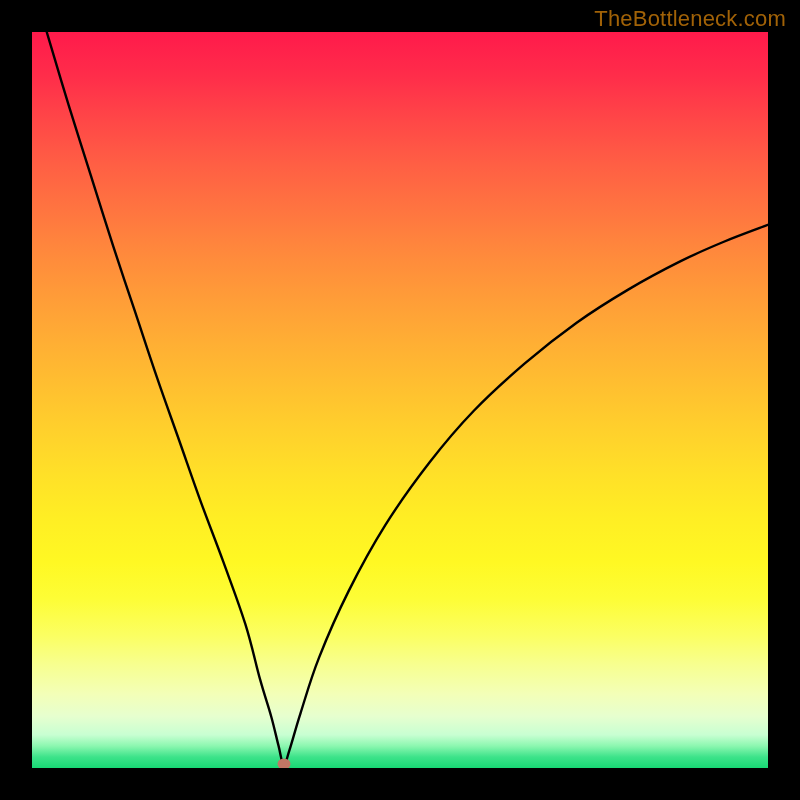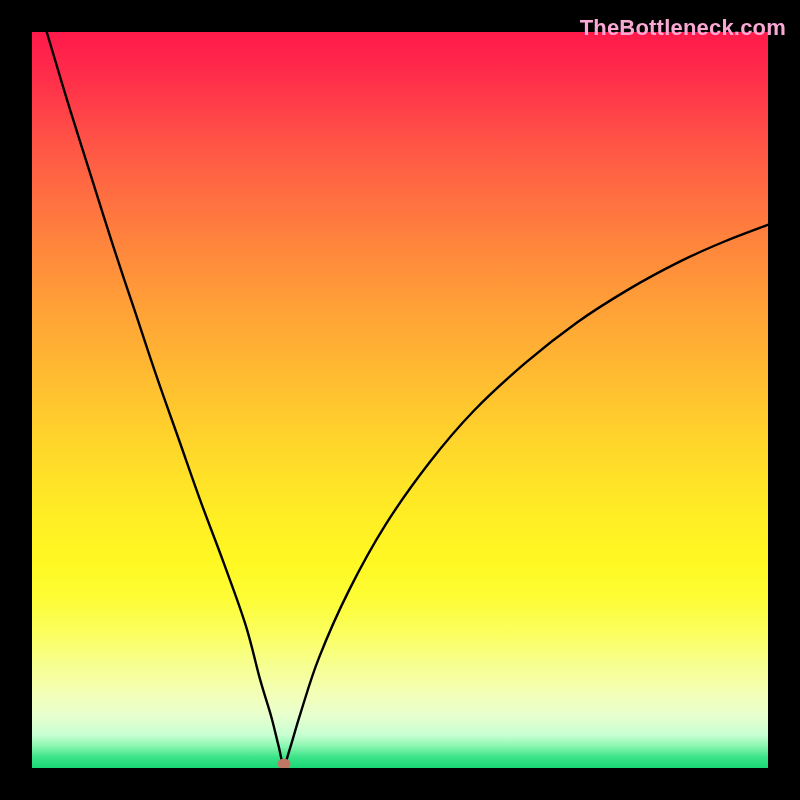--- a/index.html
+++ b/index.html
@@ -53,25 +53,24 @@
       #c8ffd2 95.5%,
       #8cf7b0 97%,
       #3de38a 98.5%,
       #18d874 100%
     );
   }
   .watermark {
     position: absolute;
     top: 6px;
     right: 14px;
-    color: #f9a8d4;
+    color: #a16207;
     font-size: 22px;
     letter-spacing: 0.2px;
-    font-weight: 700;
-    margin-top: 9px;
+    font-weight: 400;
   }
   svg.curve {
     position: absolute;
     inset: 0;
   }
   .marker {
     position: absolute;
     width: 13px;
     height: 11px;
     border-radius: 50%;

